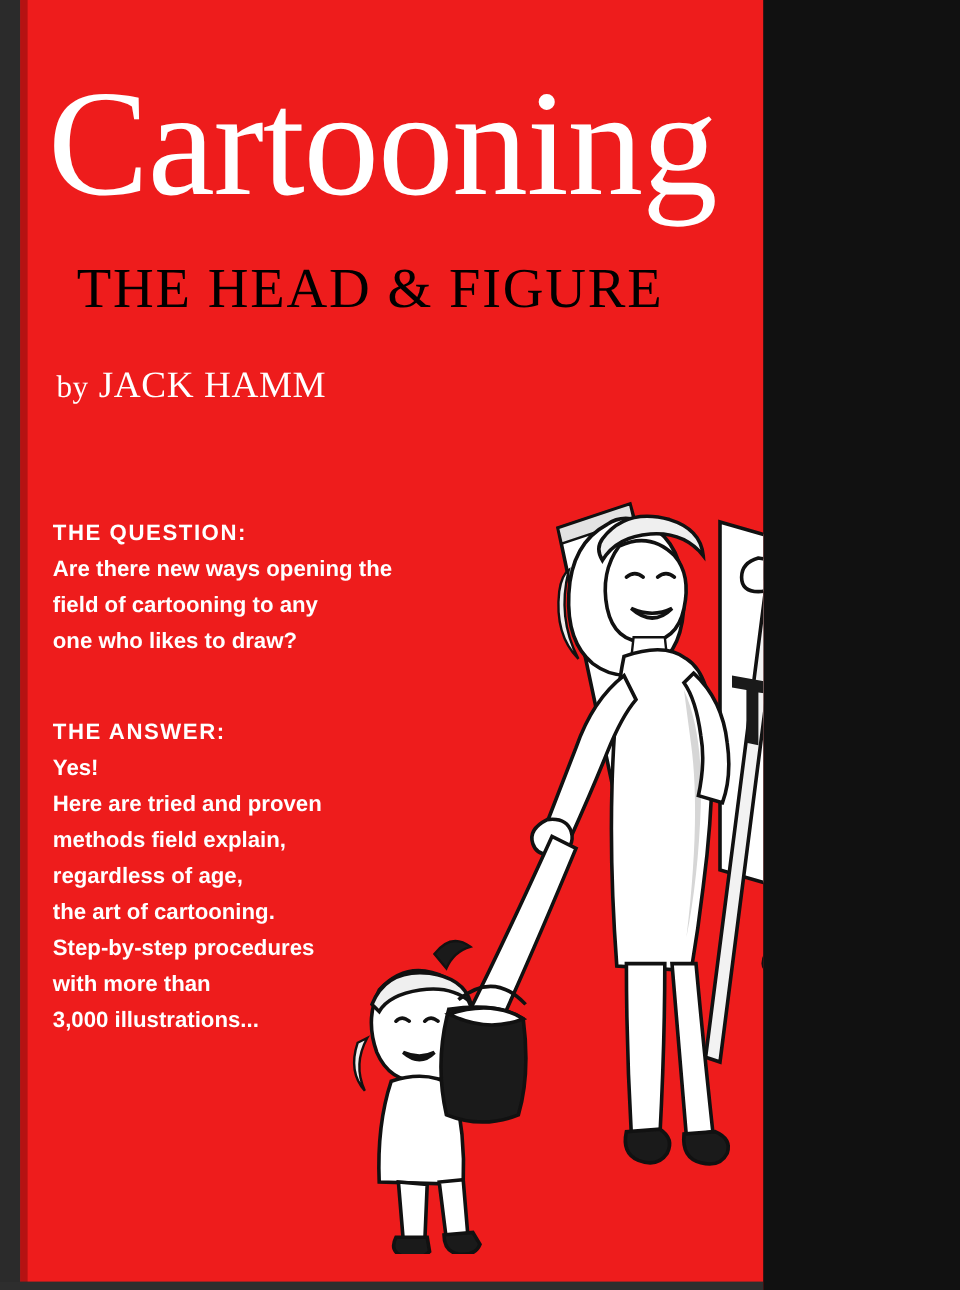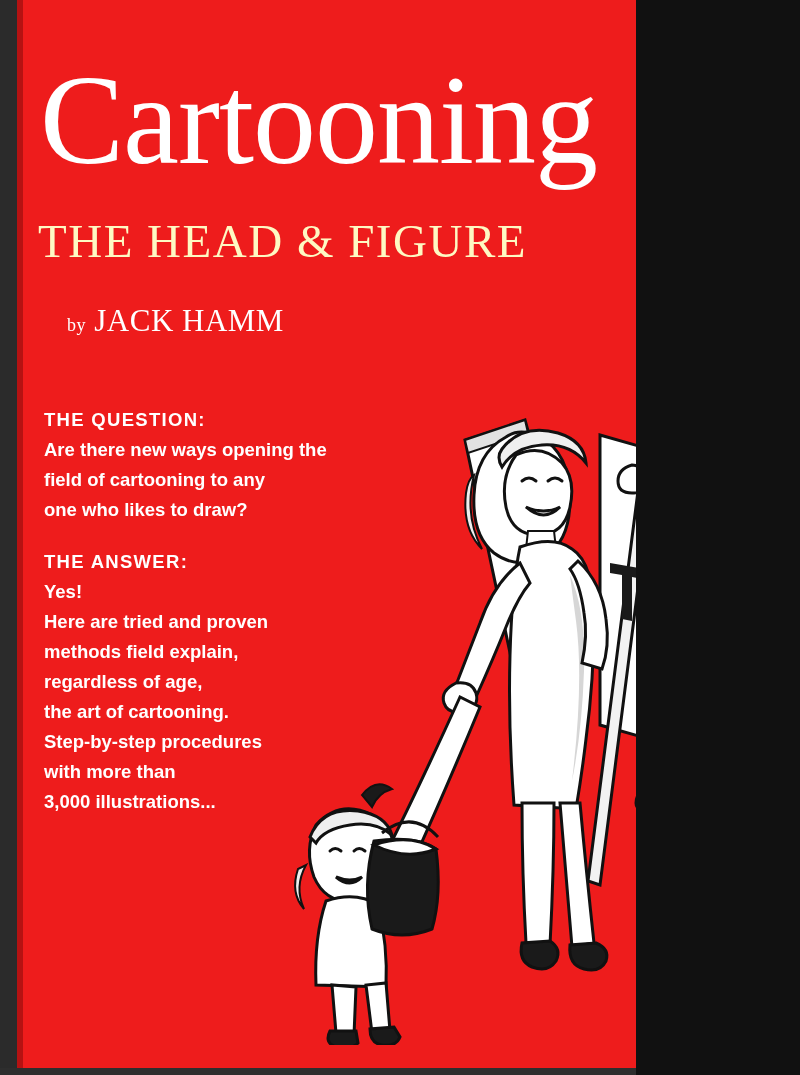--- a/index.html
+++ b/index.html
@@ -55,58 +55,59 @@
     font-family: "Liberation Serif", serif;
     font-size: 126px;
     line-height: 1.0;
     color: #ffffff;
     letter-spacing: -1px;
     z-index: 4;
     white-space: nowrap;
   }
   .title-sub {
     position: absolute;
-    left: 38px;
+    left: 64px;
     top: 218px;
     font-family: "Liberation Serif", serif;
     font-size: 47px;
     line-height: 1;
-    color: #fef9c3;
+    color: #000000;
     letter-spacing: 1.5px;
     z-index: 4;
     white-space: nowrap;
   }
   .byline {
     position: absolute;
     left: 47px;
     top: 303px;
     font-family: "Liberation Serif", serif;
     font-size: 31px;
     color: #ffffff;
     letter-spacing: 0.5px;
     z-index: 4;
     white-space: nowrap;
   }
-  .byline .small { font-size: 18px; margin-left: 20px; }
+  .byline .small { font-size: 26px; }
 
   .blurb {
     position: absolute;
     left: 44px;
     top: 405px;
     width: 420px;
     z-index: 4;
     color: #ffffff;
     font-family: "Liberation Sans", sans-serif;
     font-weight: bold;
     font-size: 18.5px;
     line-height: 1.62;
   }
   .blurb .heading {
     letter-spacing: 1.3px;
     font-size: 18.5px;
+    margin-top: 24px;
   }
   .blurb .gap { height: 22px; }
 
   
   .art {
     position: absolute;
     left: 270px;
     top: 325px;
     width: 520px;
     height: 720px;

